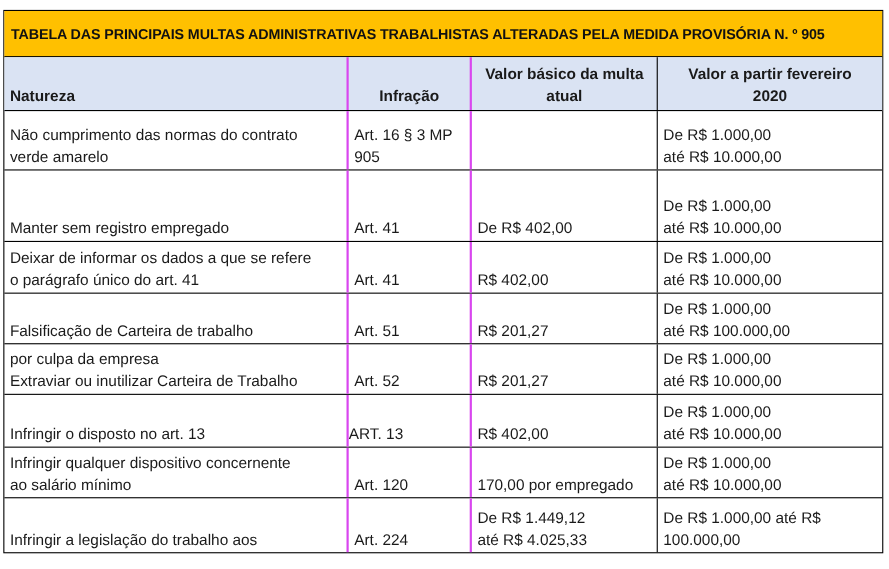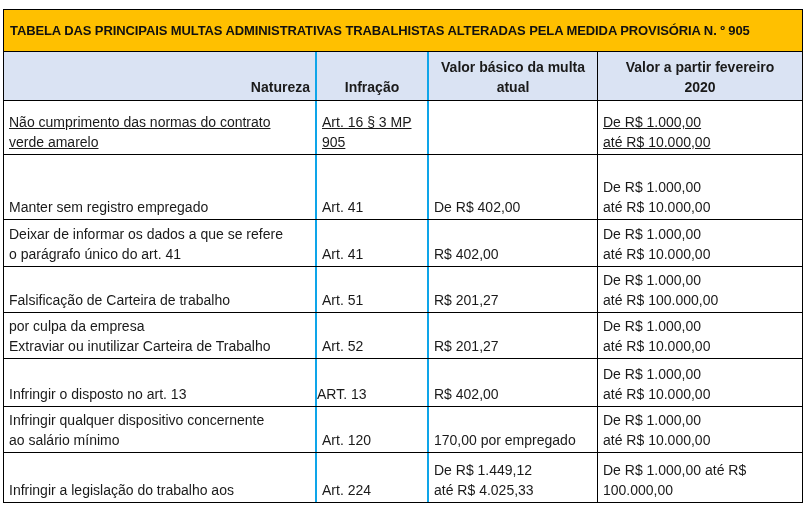--- a/index.html
+++ b/index.html
@@ -7,27 +7,27 @@
          font-family: "Liberation Sans", "DejaVu Sans", sans-serif; color: #1a1a1a; }
   .tbl { position: absolute; left: 3px; top: 9px; width: 800px; border: 1.5px solid #000; box-sizing: border-box; }
   .title { height: 42px; background: #FFC000; border-bottom: 1.5px solid #000;
            display: flex; align-items: center; padding-left: 6px; box-sizing: border-box;
            font-size: 13px; font-weight: bold; color: #111; letter-spacing: -0.1px; white-space: nowrap; }
   .row { display: grid; grid-template-columns: 311px 112px 170px 1fr; border-bottom: 1.2px solid #000; }
   .row:last-child { border-bottom: none; }
   .hdr { background: #DAE3F3; height: 48px; }
   .cell { box-sizing: border-box; padding: 0 5px; font-size: 14px; line-height: 20px;
           display: flex; flex-direction: column; justify-content: flex-end; padding-bottom: 2px; }
-  .cell + .cell { border-left: 2px solid #0ea5e9; }
+  .cell + .cell { border-left: 2px solid #d946ef; }
   .row .cell:nth-child(4) { border-left: 1.2px solid #000; }
   .hdr .cell { font-weight: bold; font-size: 14px; text-align: center; justify-content: flex-end; padding-bottom: 3px; }
-  .hdr .cell.c1 { align-items: flex-end; }
+  .hdr .cell.c1 { align-items: flex-start; }
   .r1 { height: 53px; } .r2 { height: 64px; } .r3 { height: 46px; } .r4 { height: 45px; }
   .r5 { height: 45px; } .r6 { height: 47px; } .r7 { height: 45px; } .r8 { height: 49px; }
-  .r1 .cell { justify-content: space-between; padding-top: 11px; text-decoration: underline; }
+  .r1 .cell { justify-content: space-between; padding-top: 11px; }
   .c-inf-pad { padding-left: 0; }
   .line { display: block; white-space: nowrap; }
 </style>
 </head>
 <body>
 
 <div class="tbl">
   <div class="title">TABELA DAS PRINCIPAIS MULTAS ADMINISTRATIVAS TRABALHISTAS ALTERADAS PELA MEDIDA PROVISÓRIA N. º 905</div>
 
   <div class="row hdr">

